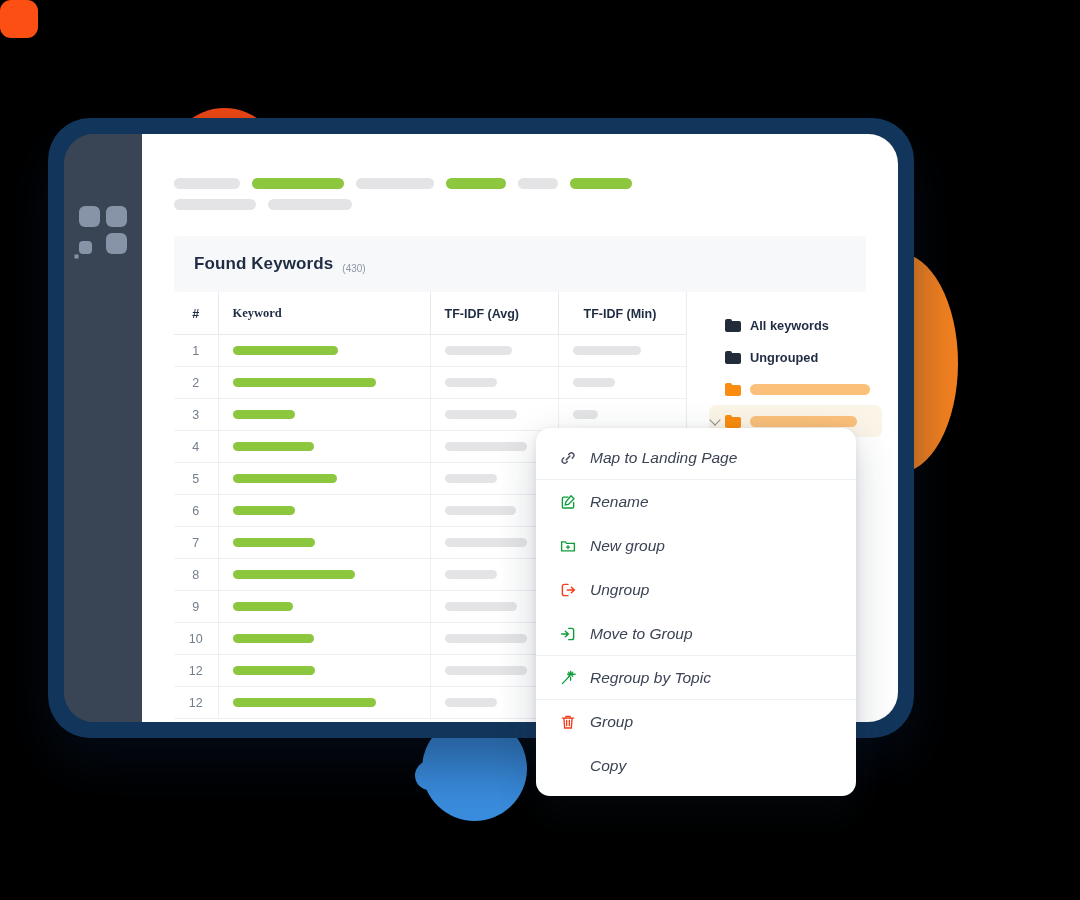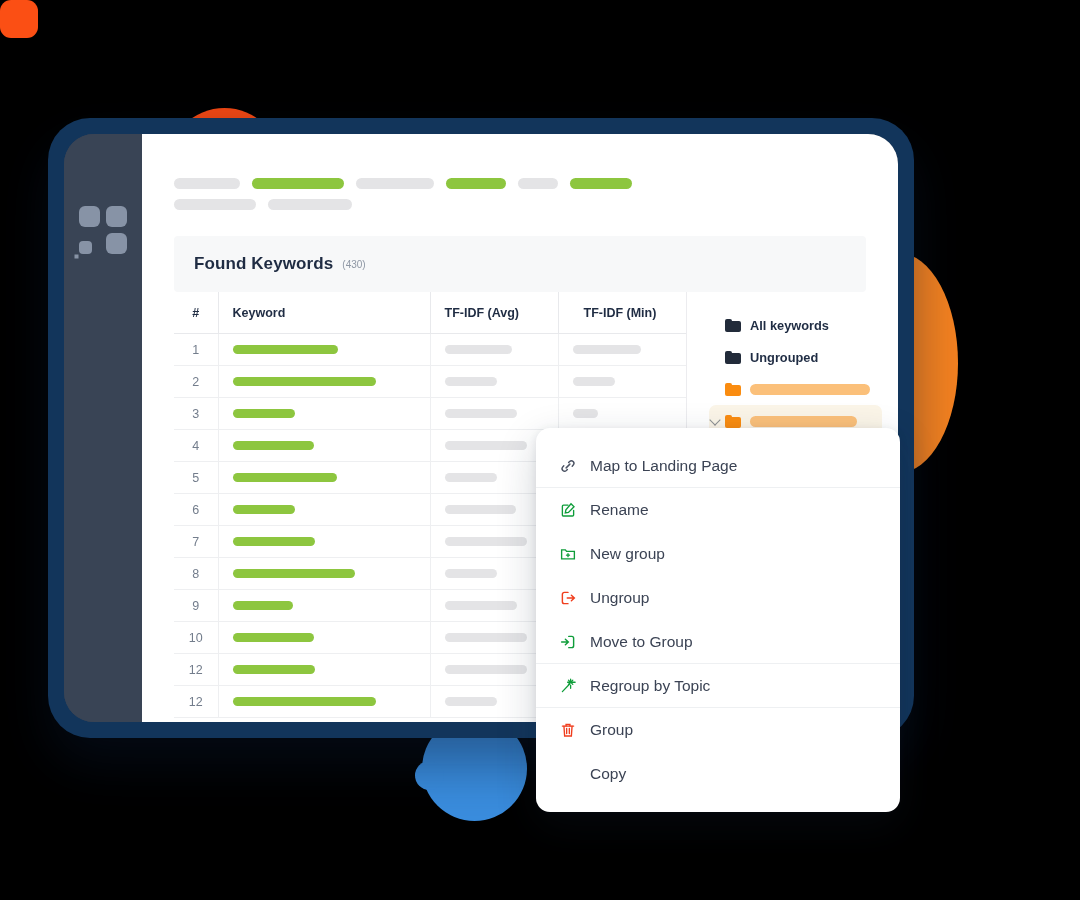--- a/index.html
+++ b/index.html
@@ -48,38 +48,38 @@
   
   #toolbar-placeholders { padding:44px 0 0 32px; }
   .pill-row { display:flex; gap:12px; margin-bottom:10px; }
   .pill { height:11px; border-radius:6px; background:#e4e4e6; }
   .pill.green { background:#8dc63f; }
 
   
   #keywords-card { margin:26px 32px 0 32px; }
   #card-header {
     background:#f7f8f9; border-radius:4px;
-    padding:18px 20px; display:flex; align-items:center; gap:9px;
+    padding:18px 20px; display:flex; align-items:flex-end; gap:9px;
   }
   #card-title { font-size:17px; font-weight:bold; color:#1f2c43; letter-spacing:.1px; }
   #card-count { font-size:10px; color:#8e97a4; }
 
   
   #card-body { display:flex; }
   #table-wrap { width:512px; flex:0 0 512px; }
   #tree-wrap  { flex:1; border-left:1px solid #ececef; padding:17px 0 0 22px; }
 
   table { width:100%; border-collapse:collapse; }
   thead th {
     font-size:12.5px; font-weight:bold; color:#1f2c43;
     text-align:left; padding:14px 0 13px 0;
     border-bottom:1px solid #e8e9ec; white-space:nowrap;
   }
   th.c-num { width:44px; text-align:center; }
-  th.c-kw  { width:212px; padding-left:14px; border-left:1px solid #e8e9ec; }
+  th.c-kw  { width:212px; padding-left:14px; border-left:1px solid #e8e9ec;font-family:Liberation Serif, serif; }
   th.c-avg { width:128px; padding-left:14px; border-left:1px solid #e8e9ec; }
   th.c-min { width:128px; padding-left:25px; border-left:1px solid #e8e9ec; }
 
   tbody td { padding:0; height:32px; border-bottom:1px solid #eeeff1; vertical-align:middle; }
   td.c-num { text-align:center; font-size:12.5px; color:#737d8c; }
   td.c-kw  { padding-left:14px; border-left:1px solid #eeeff1; }
   td.c-avg { padding-left:14px; border-left:1px solid #eeeff1; }
   td.c-min { padding-left:14px; border-left:1px solid #eeeff1; }
   .bar { height:9px; border-radius:5px; background:#e4e4e6; }
   .bar.green { background:#8dc63f; }
@@ -94,24 +94,24 @@
   .folder { width:16px; height:13px; flex:0 0 16px; position:relative; }
   .folder b { position:absolute; left:0; bottom:0; width:16px; height:11px; border-radius:2px 2px 2px 2px; display:block; }
   .folder s { position:absolute; left:0; top:0; width:7px; height:4px; border-radius:2px 2px 0 0; display:block; }
   .folder.dark b, .folder.dark s { background:#222b3a; }
   .folder.orange b, .folder.orange s { background:#fa8c10; }
   .tree-label { font-size:12.8px; font-weight:bold; color:#1f2c43; white-space:nowrap; }
   .tree-bar { height:11px; border-radius:6px; background:#fbc07a; }
 
   
   #context-menu {
-    position:absolute; left:536px; top:428px; width:364px;
+    position:absolute; left:536px; top:428px; width:320px;
     background:#ffffff; border-radius:14px;
     box-shadow:0 14px 40px rgba(26,38,58,.20), 0 2px 8px rgba(26,38,58,.10);
-    padding:16px 0; z-index:40;
+    padding:8px 0; z-index:40;font-style:italic;
   }
   .menu-item {
     display:flex; align-items:center; gap:13px;
     height:44px; padding:0 18px 0 22px;
     font-size:15.5px; color:#3b4354; white-space:nowrap;
   }
   .menu-item.sep-below { border-bottom:1px solid #eef0f2; }
   .menu-item .mi-icon { width:19px; height:19px; flex:0 0 19px; display:flex;
     align-items:center; justify-content:center; }
   .menu-item .mi-icon svg { display:block; }

